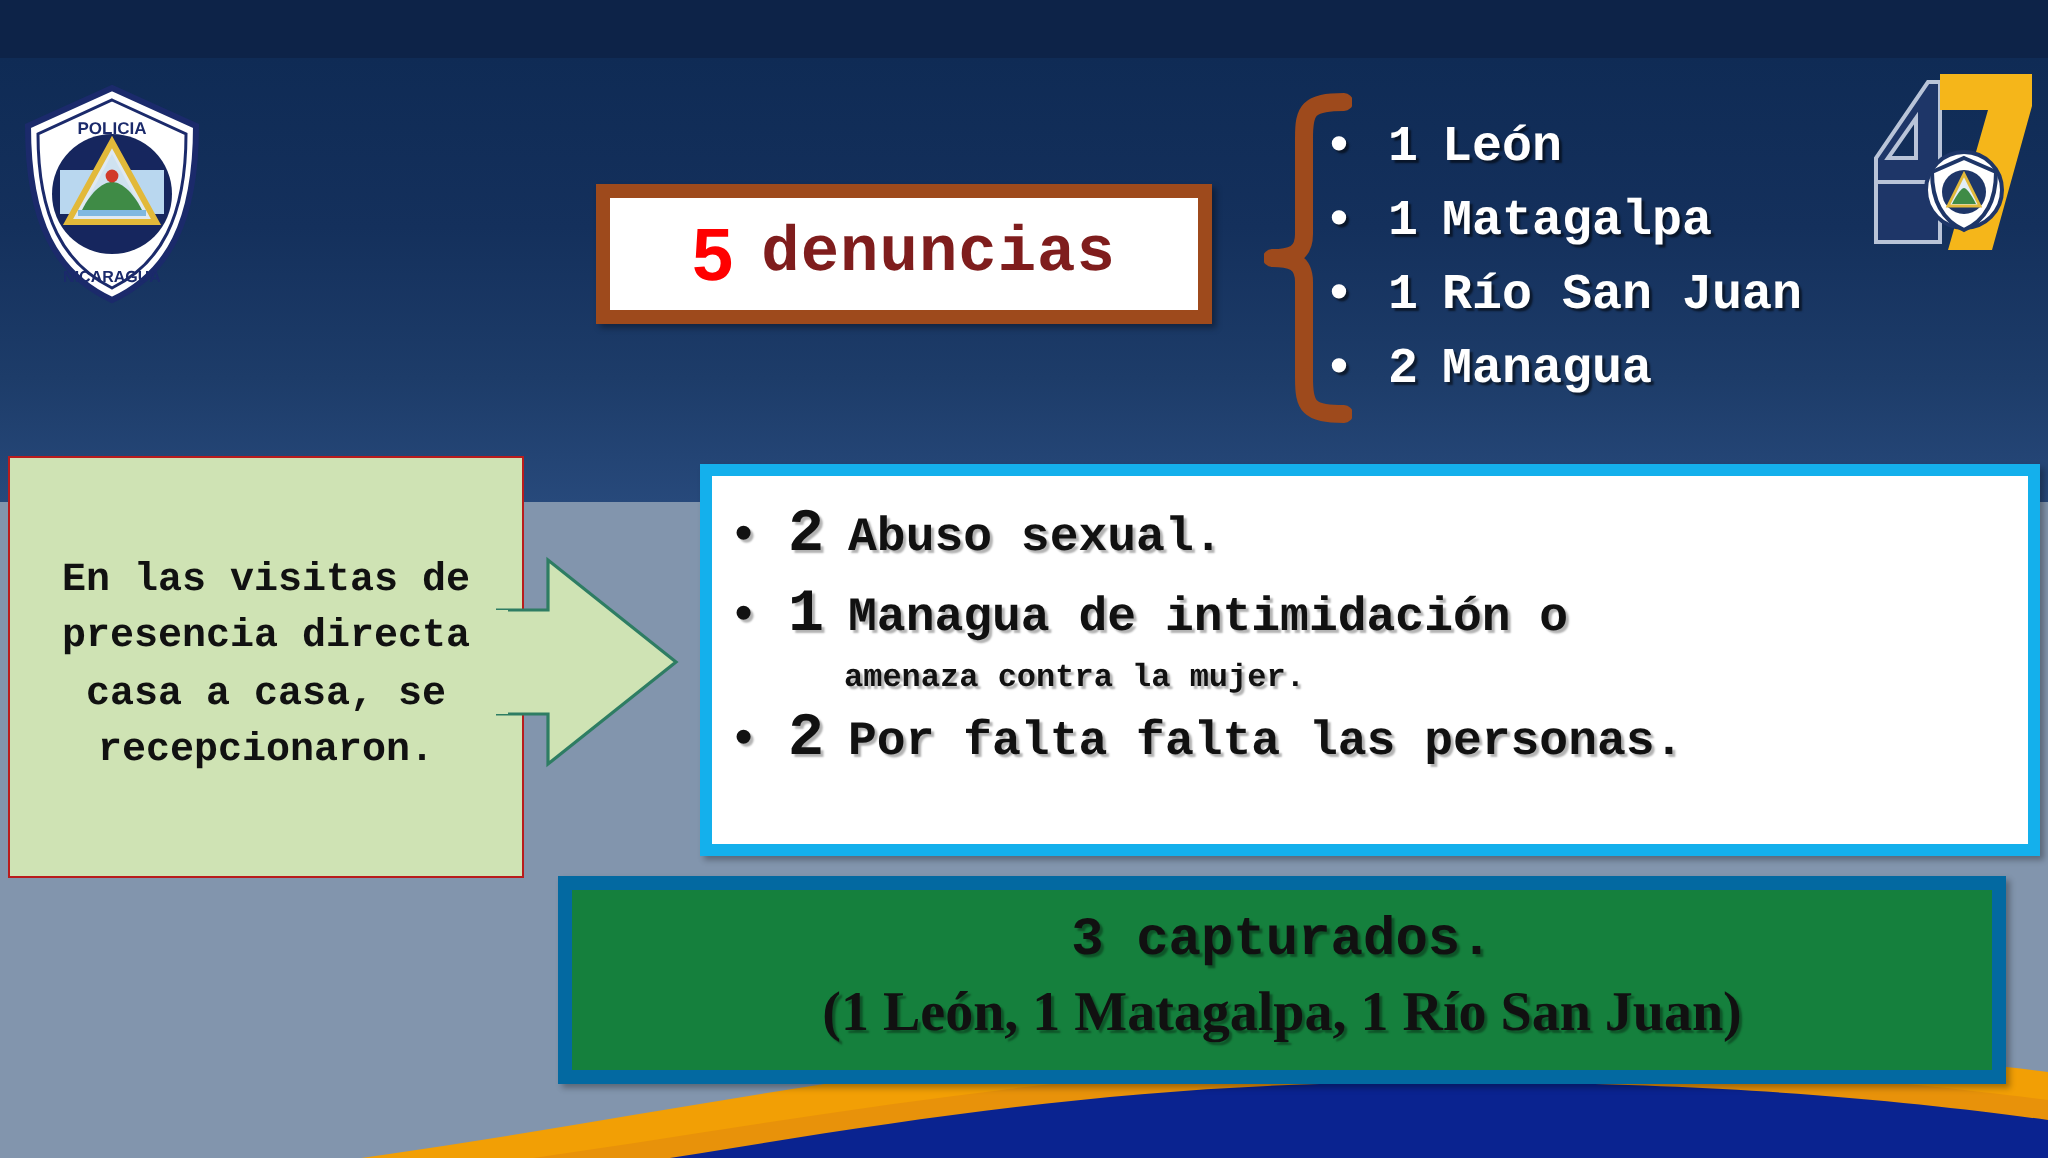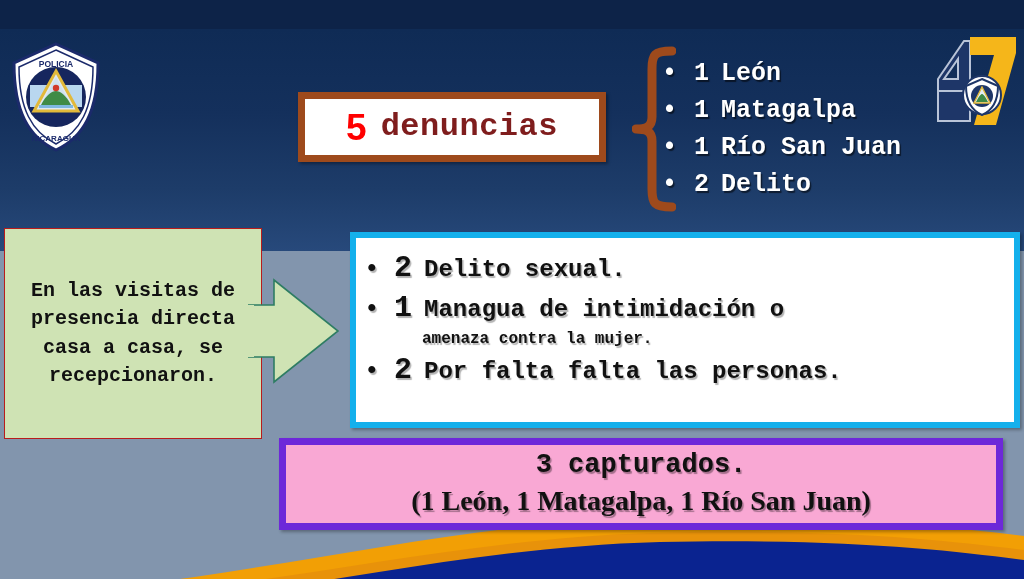--- a/index.html
+++ b/index.html
@@ -194,23 +194,23 @@
     line-height: 1.3;
     padding-left: 58px;
     text-shadow: 1.5px 1.5px 1px rgba(0,0,0,0.30);
     margin-bottom: 2px;
   }
 
   
   .orange-box {
     position: absolute;
     left: 279px; top: 409px;
-    width: 724px; height: 92px;
-    background: #f9a8d4;
-    border: 7px solid #6d28d9;
+    width: 724px; height: 104px;
+    background: #15803d;
+    border: 7px solid #0369a1;
     box-sizing: border-box;
     display: flex;
     flex-direction: column;
     align-items: center;
     justify-content: center;
     box-shadow: 2px 2px 3px rgba(0,0,0,0.30);
   }
   .cap-title {
     font-family: "Liberation Mono", monospace;
     font-weight: bold;
@@ -290,38 +290,38 @@
       <span class="nm">Matagalpa</span>
     </li>
     <li>
       <span class="dot">•</span>
       <span class="num">1</span>
       <span class="nm">Río San Juan</span>
     </li>
     <li>
       <span class="dot">•</span>
       <span class="num">2</span>
-      <span class="nm">Delito</span>
+      <span class="nm">Managua</span>
     </li>
   </ul>
 
   <div class="green-callout">
     <p>En las visitas de presencia directa casa a casa, se recepcionaron.</p>
   </div>
   <svg class="arrow-head" viewBox="0 0 92 106">
     <path d="M0 27 L26 27 L26 2 L90 53 L26 104 L26 79 L0 79 Z" fill="#cfe3b4" stroke="#2e7d63" stroke-width="1.6"></path>
     <rect x="-4" y="27" width="10" height="52" fill="#cfe3b4"></rect>
   </svg>
 
   <div class="cyan-box">
     <ul>
       <li>
         <span class="dot">•</span>
         <span class="num">2</span>
-        <span class="txt">Delito sexual.</span>
+        <span class="txt">Abuso sexual.</span>
       </li>
       <li>
         <span class="dot">•</span>
         <span class="num">1</span>
         <span class="txt">Managua de intimidación o</span>
       </li>
       <div class="cont-line">amenaza contra la mujer.</div>
       <li>
         <span class="dot">•</span>
         <span class="num">2</span>

